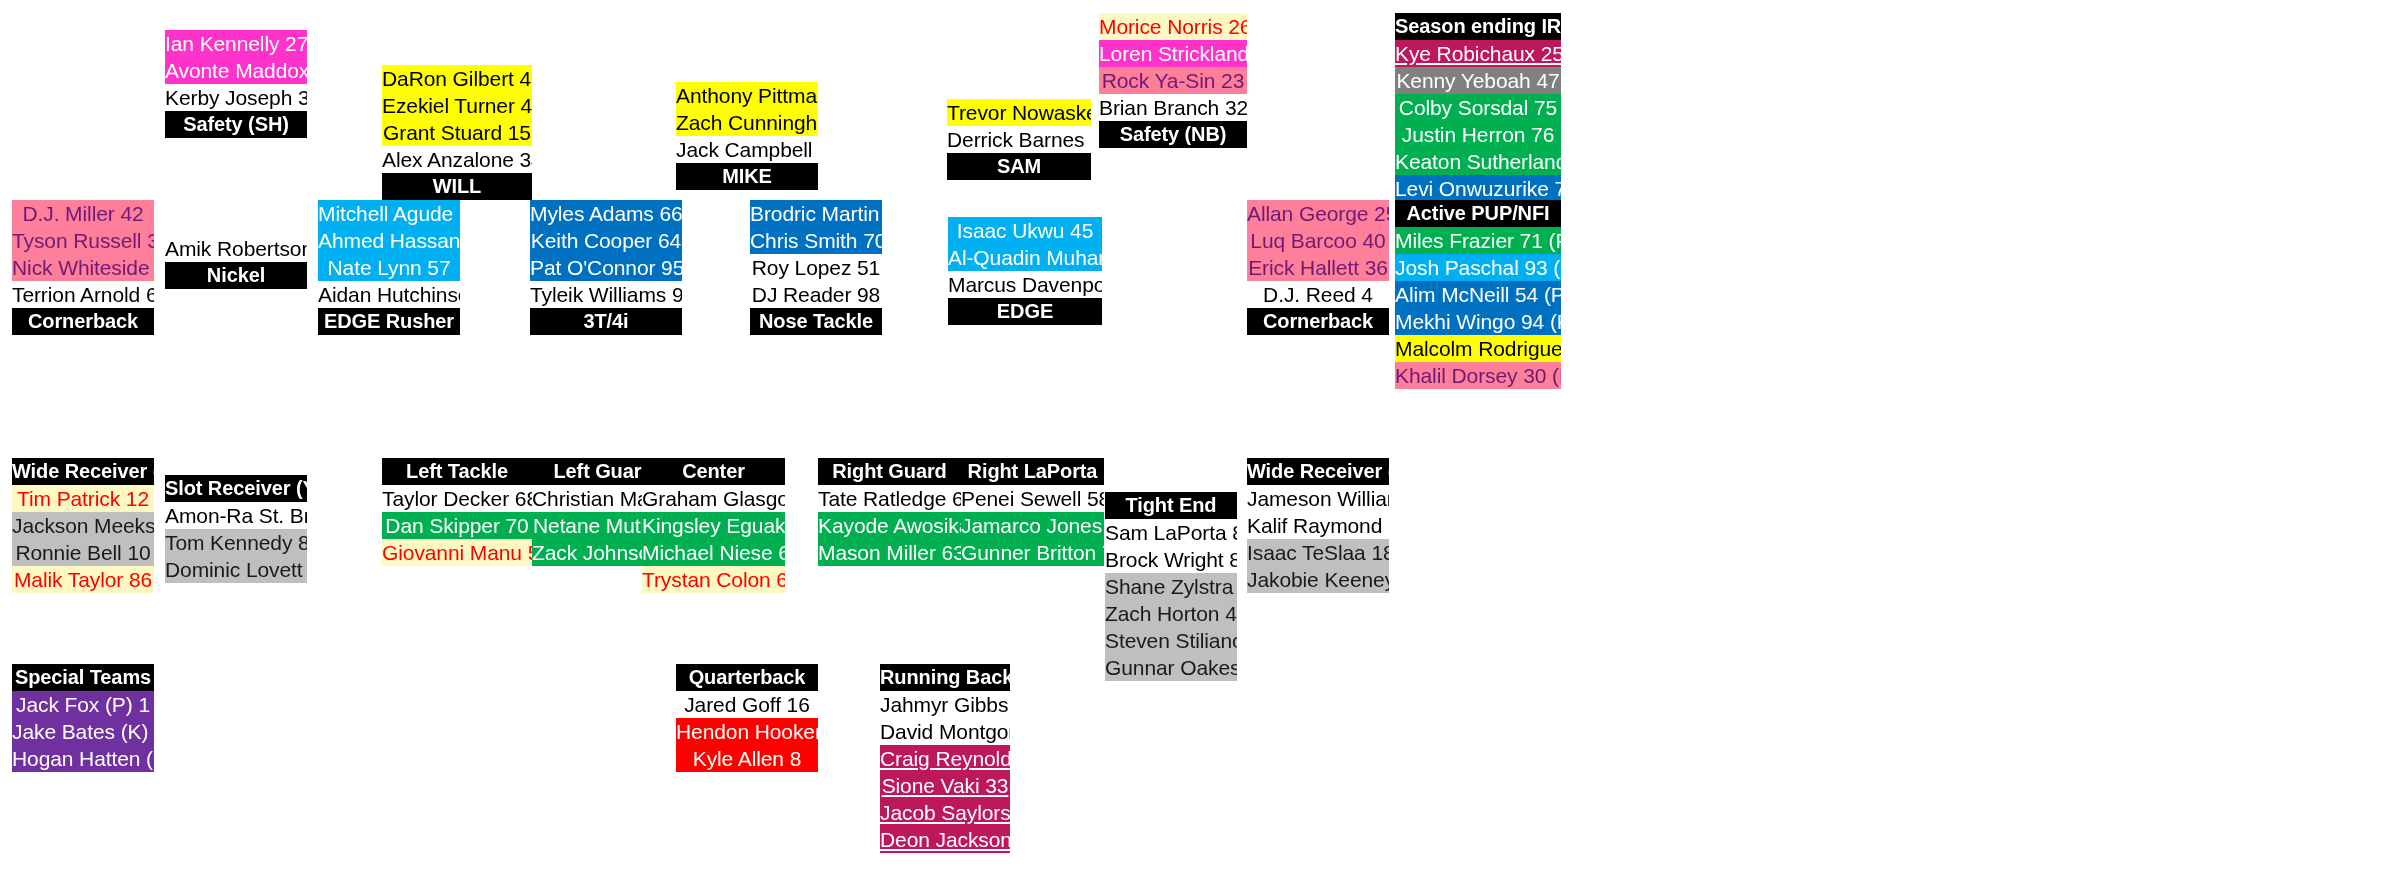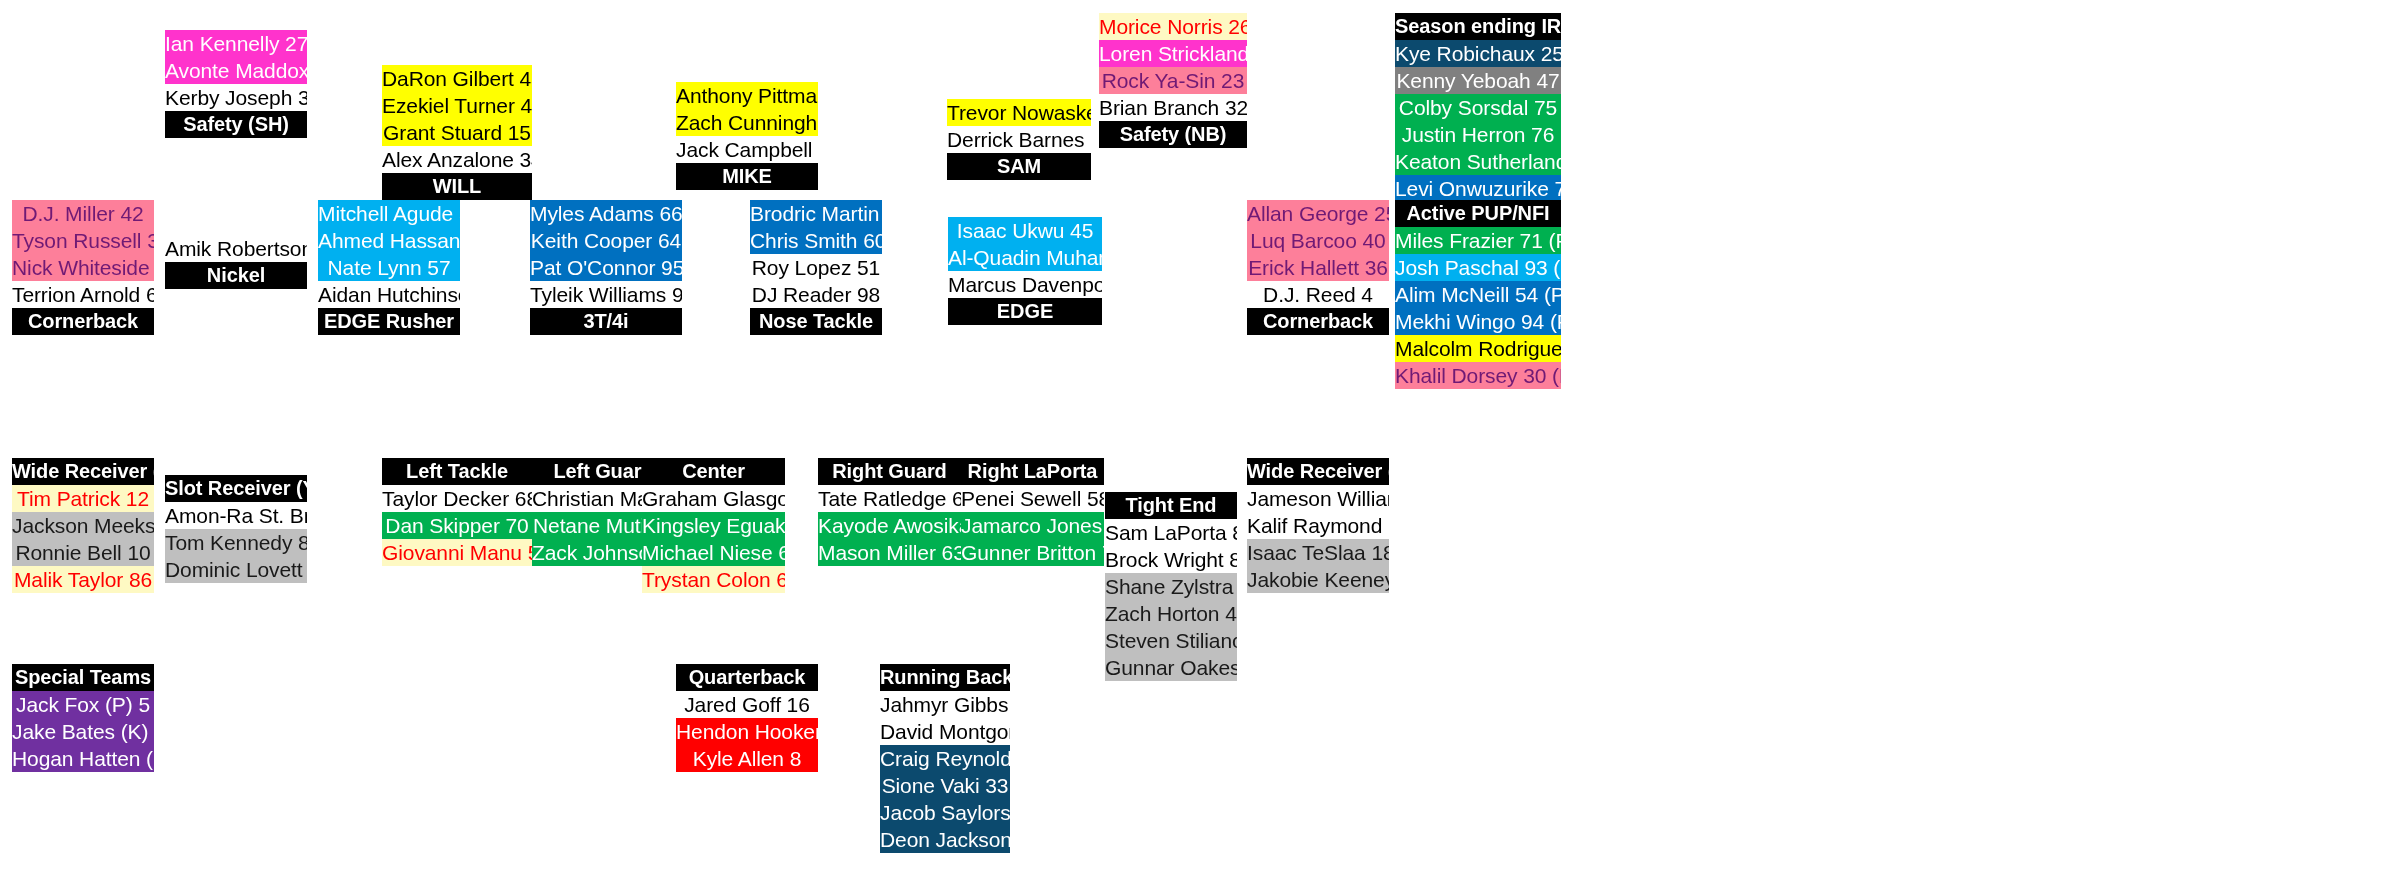--- a/index.html
+++ b/index.html
@@ -37,21 +37,21 @@
     font-weight: bold;
     font-size: 20px;
   }
 
   
   .c-white   { background: #ffffff; color: #000000; }
   .c-red     { background: #fef9c3; color: #ff0000; }
   .c-redfill { background: #ff0000; color: #ffffff; }
   .c-gray    { background: #bfbfbf; color: #1a1a1a; }
   .c-green   { background: #00b050; color: #ffffff; }
-  .c-orange  { background: #0c4a6e; color: #ffffff; }
+  .c-orange  { background: #be185d; color: #ffffff; text-decoration: underline; }
   .c-purple  { background: #7030a0; color: #ffffff; }
   .c-pink    { background: #fd7f9a; color: #701a75; }
   .c-magenta { background: #ff33cc; color: #ffffff; }
   .c-blue    { background: #0070c0; color: #ffffff; }
   .c-ltblue  { background: #00b0f0; color: #ffffff; }
   .c-yellow  { background: #ffff00; color: #000000; }
   .c-darkgray{ background: #808080; color: #ffffff; }
 </style>
 </head>
 <body>
@@ -120,21 +120,21 @@
     </div>
     <div class="grp" style="left: 530px; top: 200px; width: 152px;">
       <div class="row c-blue">Myles Adams 66</div>
       <div class="row c-blue">Keith Cooper 64</div>
       <div class="row c-blue">Pat O'Connor 95</div>
       <div class="row c-white">Tyleik Williams 91</div>
       <div class="row hdr">3T/4i</div>
     </div>
     <div class="grp" style="left: 750px; top: 200px; width: 132px;">
       <div class="row c-blue">Brodric Martin 99</div>
-      <div class="row c-blue">Chris Smith 60</div>
+      <div class="row c-blue">Chris Smith 70</div>
       <div class="row c-white">Roy Lopez 51</div>
       <div class="row c-white">DJ Reader 98</div>
       <div class="row hdr">Nose Tackle</div>
     </div>
     <div class="grp" style="left: 948px; top: 217px; width: 154px;">
       <div class="row c-ltblue">Isaac Ukwu 45</div>
       <div class="row c-ltblue">Al-Quadin Muhammad 96</div>
       <div class="row c-white">Marcus Davenport 92</div>
       <div class="row hdr">EDGE</div>
     </div>
@@ -209,21 +209,21 @@
     </div>
     <div class="grp" style="left: 1247px; top: 458px; width: 142px;">
       <div class="row hdr">Wide Receiver (Z)</div>
       <div class="row c-white">Jameson Williams 1</div>
       <div class="row c-white">Kalif Raymond 11</div>
       <div class="row c-gray">Isaac TeSlaa 18</div>
       <div class="row c-gray">Jakobie Keeney-James 80</div>
     </div>
     <div class="grp" style="left: 12px; top: 664px; width: 142px;">
       <div class="row hdr">Special Teams</div>
-      <div class="row c-purple">Jack Fox (P) 5</div>
+      <div class="row c-purple">Jack Fox (P) 1</div>
       <div class="row c-purple">Jake Bates (K) 39</div>
       <div class="row c-purple">Hogan Hatten (LS) 49</div>
     </div>
     <div class="grp" style="left: 676px; top: 664px; width: 142px;">
       <div class="row hdr">Quarterback</div>
       <div class="row c-white">Jared Goff 16</div>
       <div class="row c-redfill">Hendon Hooker 2</div>
       <div class="row c-redfill">Kyle Allen 8</div>
     </div>
     <div class="grp" style="left: 880px; top: 664px; width: 130px;">

